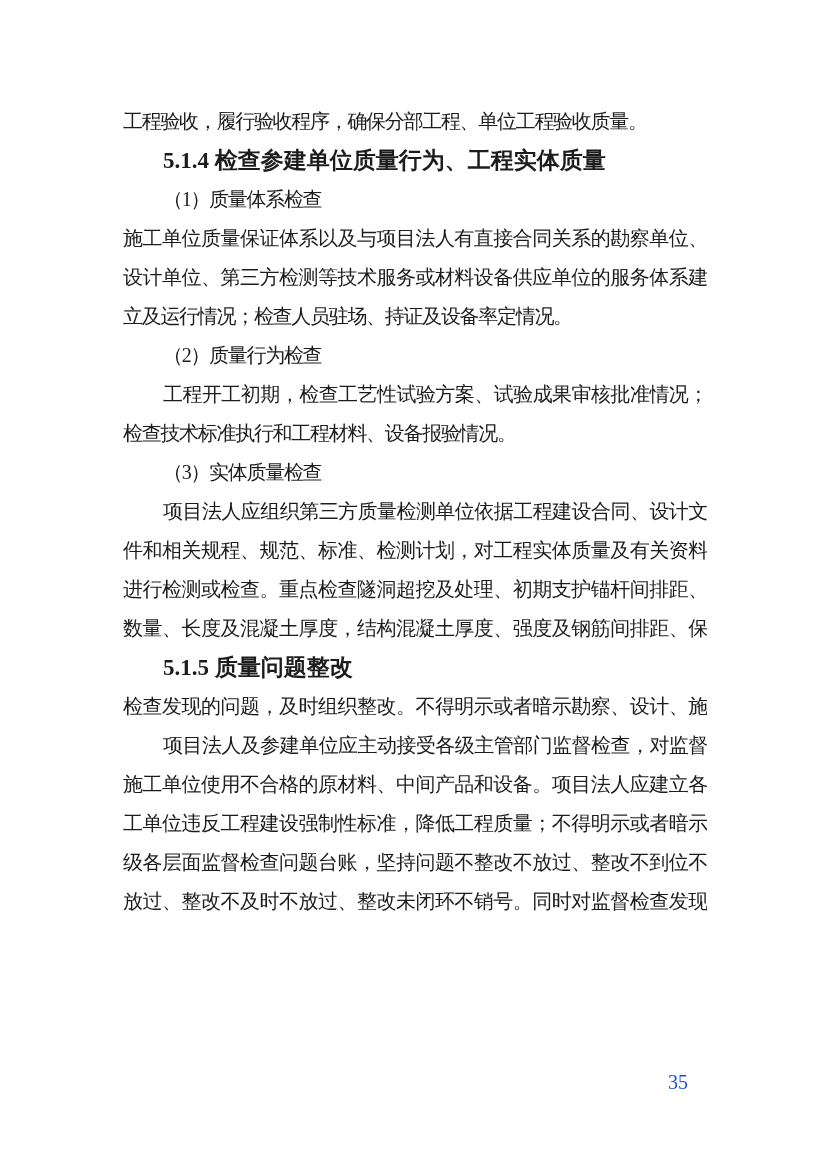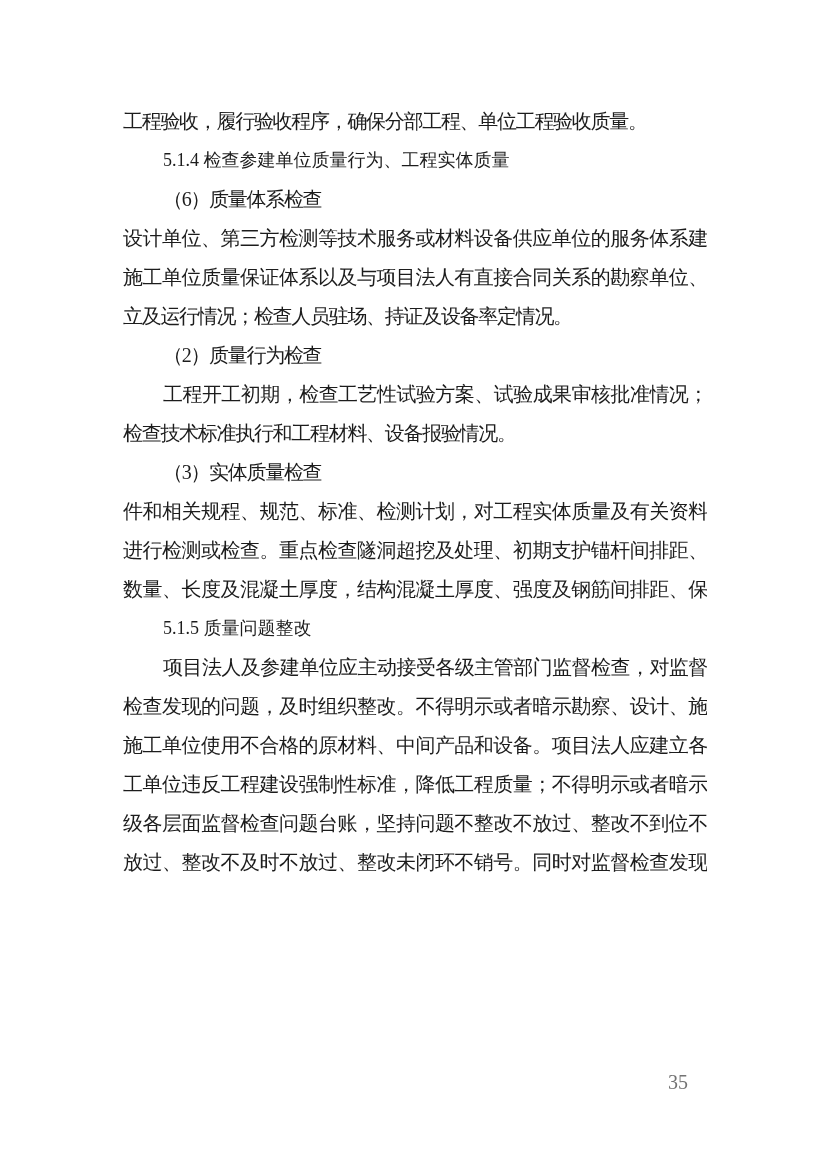--- a/index.html
+++ b/index.html
@@ -39,53 +39,54 @@
     height: 0;
     vertical-align: top;
   }
   .line.plain {
     text-align: left;
   }
   .line.indent {
     padding-left: 40px;
   }
   .line.heading {
-    font-weight: normal;
-    font-size: 18px;
+    font-weight: bold;
+    font-size: 23px;
     letter-spacing: 0;
   }
   .page-number {
     position: absolute;
     left: 668px;
     top: 1070px;
     font-size: 20px;
     line-height: 24px;
-    color: #737373;
+    color: #1d4ed8;
   }
 </style>
 </head>
 <body>
 
 <div id="doc">
   <div class="content">
       <div class="line plain">工程验收，履行验收程序，确保分部工程、单位工程验收质量。</div>
       <div class="line heading plain indent">5.1.4 检查参建单位质量行为、工程实体质量</div>
-      <div class="line plain indent">（6）质量体系检查</div>
+      <div class="line plain indent">（1）质量体系检查</div>
+      <div class="line justify">施工单位质量保证体系以及与项目法人有直接合同关系的勘察单位、</div>
       <div class="line justify">设计单位、第三方检测等技术服务或材料设备供应单位的服务体系建</div>
-      <div class="line justify">施工单位质量保证体系以及与项目法人有直接合同关系的勘察单位、</div>
       <div class="line plain">立及运行情况；检查人员驻场、持证及设备率定情况。</div>
       <div class="line plain indent">（2）质量行为检查</div>
       <div class="line justify indent">工程开工初期，检查工艺性试验方案、试验成果审核批准情况；</div>
       <div class="line plain">检查技术标准执行和工程材料、设备报验情况。</div>
       <div class="line plain indent">（3）实体质量检查</div>
+      <div class="line justify indent">项目法人应组织第三方质量检测单位依据工程建设合同、设计文</div>
       <div class="line justify">件和相关规程、规范、标准、检测计划，对工程实体质量及有关资料</div>
       <div class="line justify">进行检测或检查。重点检查隧洞超挖及处理、初期支护锚杆间排距、</div>
       <div class="line justify">数量、长度及混凝土厚度，结构混凝土厚度、强度及钢筋间排距、保</div>
       <div class="line heading plain indent">5.1.5 质量问题整改</div>
+      <div class="line justify">检查发现的问题，及时组织整改。不得明示或者暗示勘察、设计、施</div>
       <div class="line justify indent">项目法人及参建单位应主动接受各级主管部门监督检查，对监督</div>
-      <div class="line justify">检查发现的问题，及时组织整改。不得明示或者暗示勘察、设计、施</div>
       <div class="line justify">施工单位使用不合格的原材料、中间产品和设备。项目法人应建立各</div>
       <div class="line justify">工单位违反工程建设强制性标准，降低工程质量；不得明示或者暗示</div>
       <div class="line justify">级各层面监督检查问题台账，坚持问题不整改不放过、整改不到位不</div>
       <div class="line justify">放过、整改不及时不放过、整改未闭环不销号。同时对监督检查发现</div>
     </div>
   <div class="page-number">35</div>
 </div>
 
 </body></html>

